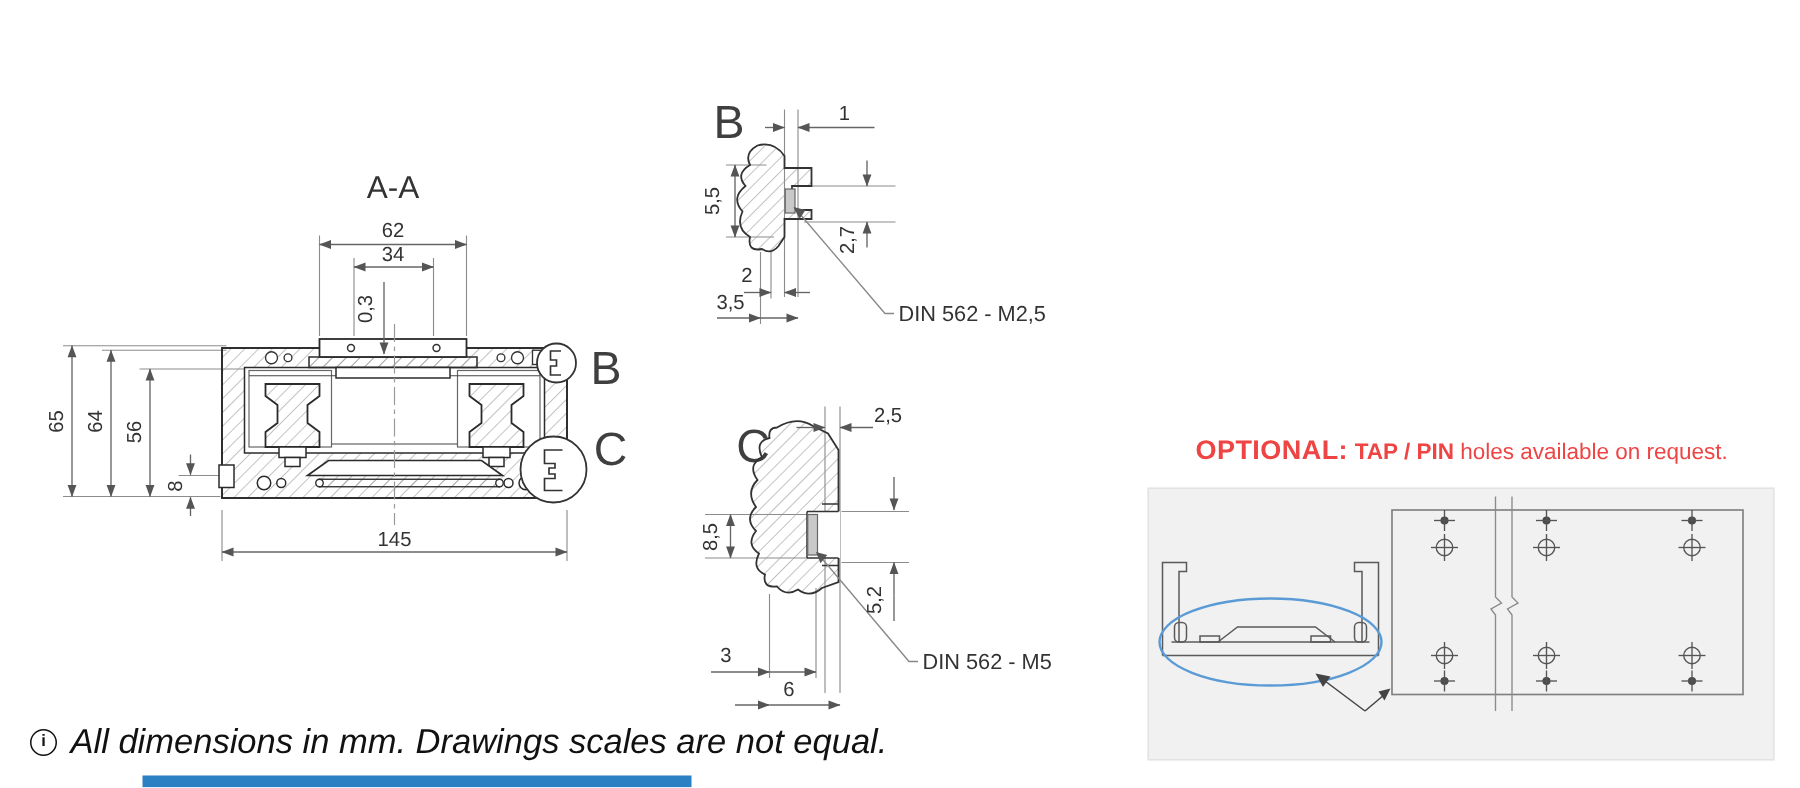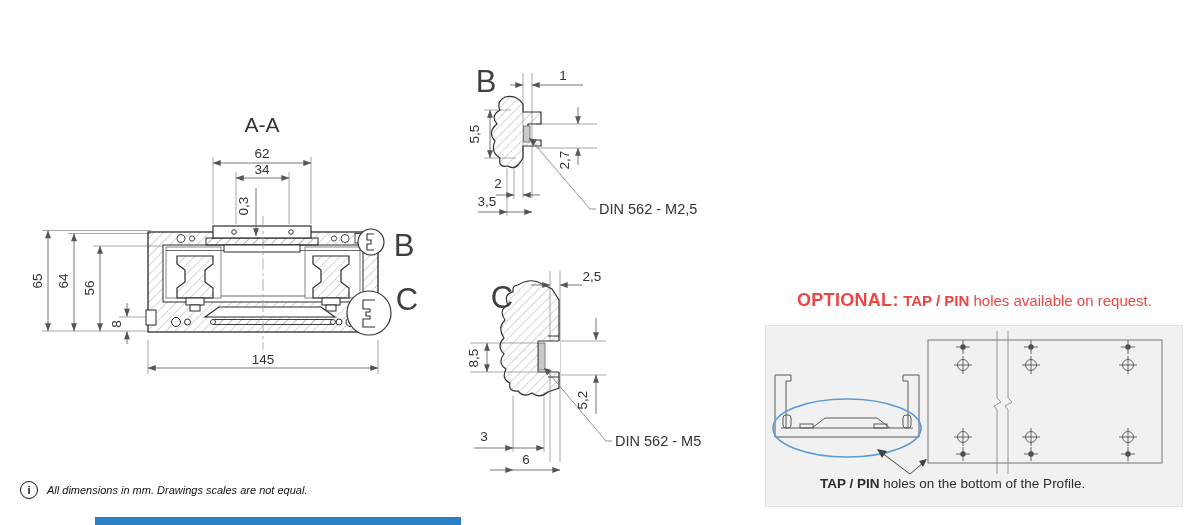--- a/index.html
+++ b/index.html
@@ -12,21 +12,21 @@
   .aa-title{font-size:21px;fill:#333;}
   .din-txt{font-size:14.5px;fill:#333;}
   .heading{position:absolute;left:797px;top:290px;white-space:nowrap;color:#ef4444;}
   .heading .h1{font-size:18px;font-weight:bold;letter-spacing:.3px;}
   .heading .h2{font-size:15px;font-weight:bold;}
   .heading .h3{font-size:15px;font-weight:normal;}
   .panel{position:absolute;left:765px;top:325px;width:418px;height:182px;
          background:#f1f1f1;border:1px solid #e3e3e3;box-sizing:border-box;}
   .caption{position:absolute;left:820px;top:476px;font-size:13.5px;color:#2c2c2c;white-space:nowrap;}
   .note{position:absolute;left:20px;top:481px;display:flex;align-items:center;gap:9px;color:#111;}
-  .note .txt{font-size:11px;font-style:italic;white-space:nowrap;}
+  .note .txt{font-size:23px;font-style:italic;white-space:nowrap;}
   .info-icon{display:inline-flex;align-items:center;justify-content:center;width:16px;height:16px;
              border:1.6px solid #111;border-radius:50%;font-size:11px;font-weight:bold;
              font-style:normal;line-height:1;}
   .blue-bar{position:absolute;left:95px;top:517px;width:366px;height:8px;background:#2b7fc3;}
 </style>
 </head>
 <body>
 
 <div id="canvas">
 
@@ -295,23 +295,20 @@
         <use href="#holePin" x="963" y="437"></use>
           <use href="#holePin" x="1031" y="437"></use>
           <use href="#holePin" x="1128" y="437"></use>
         <use href="#holeTap" x="963" y="454"></use>
           <use href="#holeTap" x="1031" y="454"></use>
           <use href="#holeTap" x="1128" y="454"></use>
       </g>
     </g>
   </svg>
 
-  <div class="caption">
-    <b>TAP / PIN</b><span> holes on the bottom of the Profile.</span>
-  </div>
 
   <div class="note">
     <span class="info-icon">i</span>
     <span class="txt">All dimensions in mm. Drawings scales are not equal.</span>
   </div>
 
   <div class="blue-bar"></div>
 
 </div>
 

